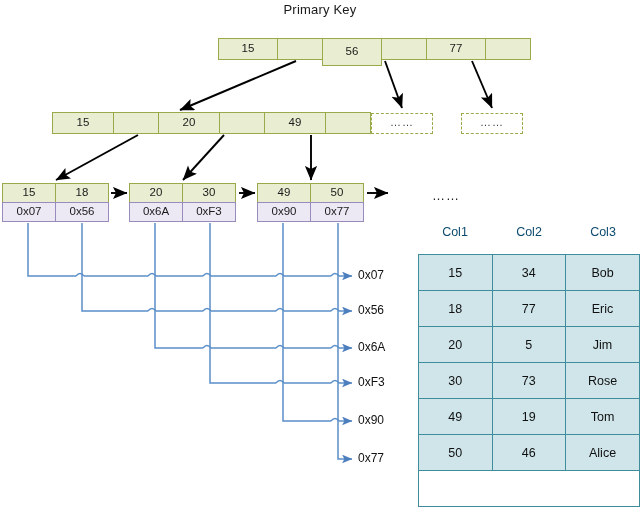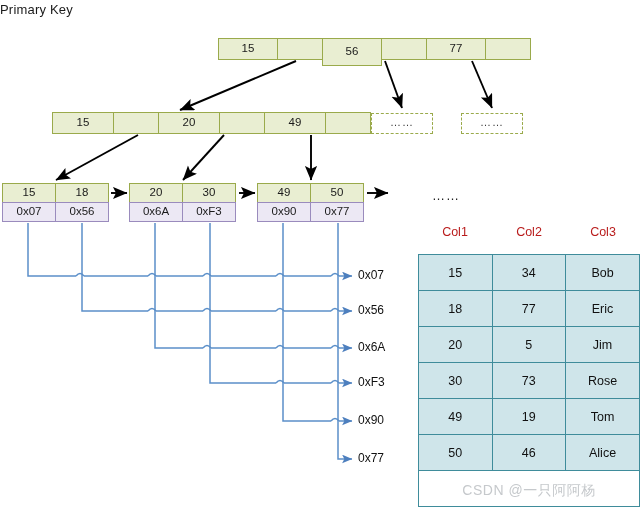--- a/index.html
+++ b/index.html
@@ -6,21 +6,21 @@
   body{
     width:640px;height:515px;background:#ffffff;
     font-family:"Liberation Sans","DejaVu Sans",sans-serif;
     color:#1a1a1a;overflow:hidden;position:relative;
   }
   #stage{position:absolute;left:0;top:0;width:640px;height:515px;}
   .abs{position:absolute;}
 
   
   #title{
-    left:0;top:2px;width:640px;
+    left:0;top:2px;width:640px;text-align:center;
     font-size:13px;color:#1a1a1a;letter-spacing:.2px;
   }
 
   
   .noderow{display:flex;box-sizing:border-box;}
   .cell{
     box-sizing:border-box;
     display:flex;align-items:center;justify-content:center;
     font-size:11.5px;line-height:1;
   }
@@ -51,21 +51,21 @@
   
   .addr{
     font-size:12px;color:#111;line-height:1;white-space:nowrap;
   }
 
   
   #dots-right{
     left:432px;top:188px;font-size:13px;color:#222;letter-spacing:1px;
   }
   #colheads{left:418px;top:225px;width:222px;display:flex;}
-  #colheads div{flex:1;text-align:center;font-size:12.5px;color:#b91c1c;}
+  #colheads div{flex:1;text-align:center;font-size:12.5px;color:#0c4a6e;}
 
   #rowtable{
     left:418px;top:254px;width:222px;
     border-collapse:collapse;background:#cfe5ea;
   }
   #rowtable td{
     border:1px solid #3f8c9b;
     height:35px;width:74px;
     text-align:center;font-size:12.5px;color:#111;
     padding:0;
@@ -257,15 +257,14 @@
       <td>50</td>
       <td>46</td>
       <td>Alice</td>
     </tr>
     <tr class="blankrow">
       <td colspan="3"></td>
     </tr>
   </tbody>
     </table>
 
-  <div class="abs" id="watermark">CSDN @一只阿阿杨</div>
 
 </div>
 
 </body></html>

